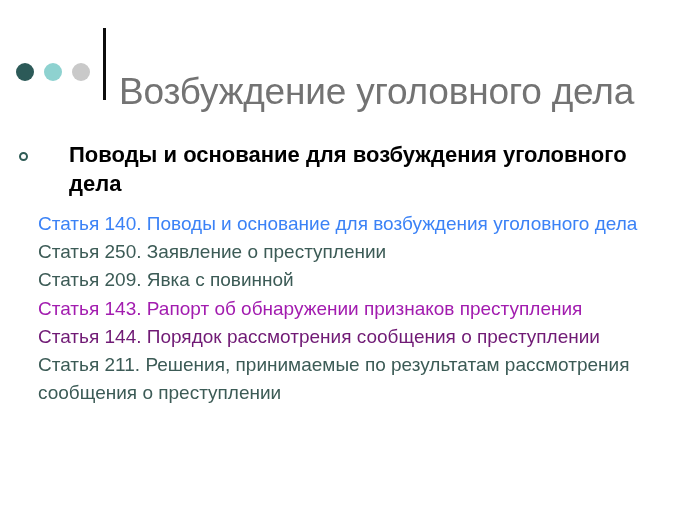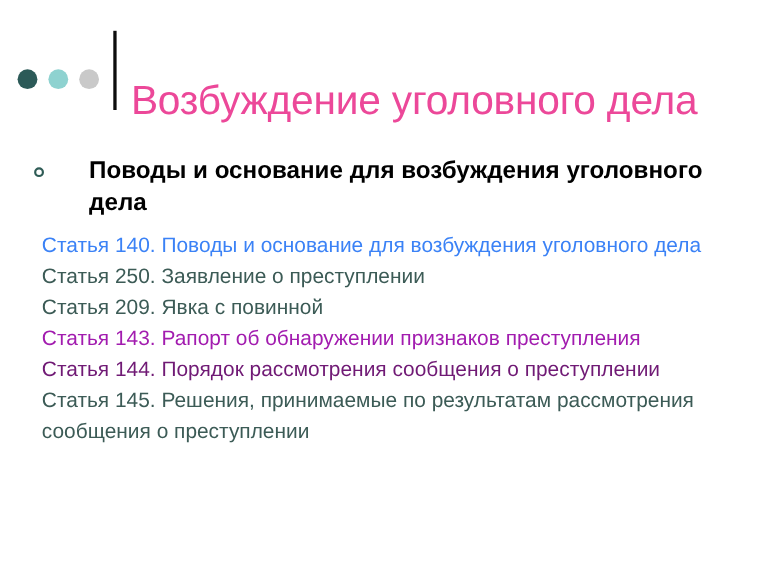--- a/index.html
+++ b/index.html
@@ -55,37 +55,36 @@
     background: #0d0d0d;
   }
 
   .slide-title {
     position: absolute;
     left: 119px;
     top: 44px;
     font-size: 37px;
     font-weight: 400;
     line-height: 46px;
-    color: #ec4899;
+    color: #737373;
     letter-spacing: -0.2px;
     white-space: nowrap;
   }
 
   
   .slide-body {
     position: absolute;
     left: 0;
     top: 140px;
     width: 700px;
   }
 
   .bullet-block {
     position: relative;
     padding-left: 69px;
-    margin-left: 12px;
   }
 
   .ring-bullet {
     position: absolute;
     left: 19px;
     top: 12px;
     width: 9px;
     height: 9px;
     border: 2px solid #2f5c56;
     border-radius: 50%;
@@ -140,17 +139,17 @@
       <span class="ring-bullet" style="border-color: rgb(47, 92, 86);"></span>
       <h2 class="bullet-heading" style="color: rgb(0, 0, 0);">Поводы и основание для возбуждения уголовного дела</h2>
     </div>
 
     <ul class="article-list">
       <li style="color: #3b82f6;">Статья 140. Поводы и основание для возбуждения уголовного дела</li>
       <li style="color: rgb(60, 91, 86);">Статья 250. Заявление о преступлении</li>
       <li style="color: rgb(60, 91, 86);">Статья 209. Явка с повинной</li>
       <li style="color: #a21caf;">Статья 143. Рапорт об обнаружении признаков преступления</li>
       <li style="color: #701a75;">Статья 144. Порядок рассмотрения сообщения о преступлении</li>
-      <li style="color: rgb(60, 91, 86);">Статья 145. Решения, принимаемые по результатам рассмотрения сообщения о преступлении</li>
+      <li style="color: rgb(60, 91, 86);">Статья 211. Решения, принимаемые по результатам рассмотрения сообщения о преступлении</li>
     </ul>
 
   </div>
 </div>
 
 </body></html>

